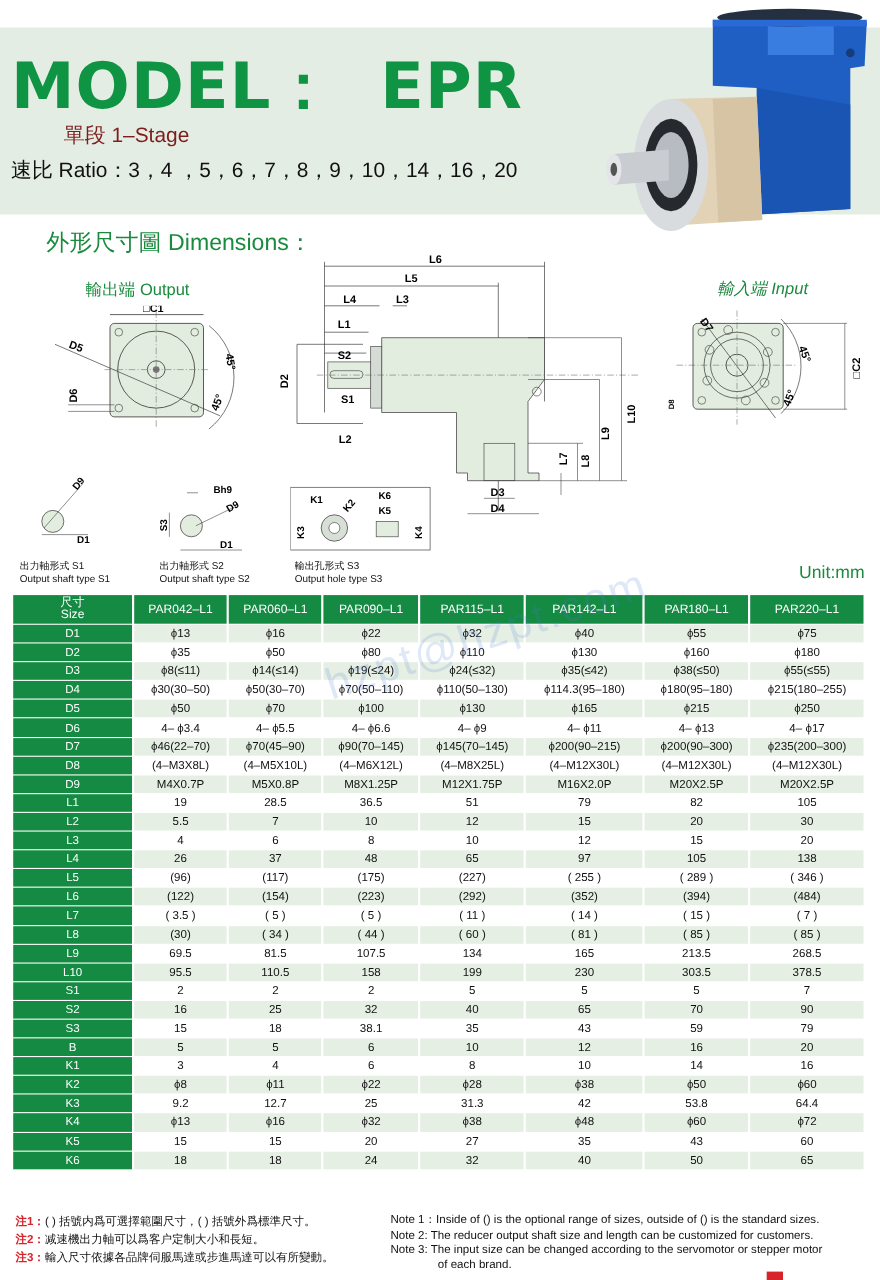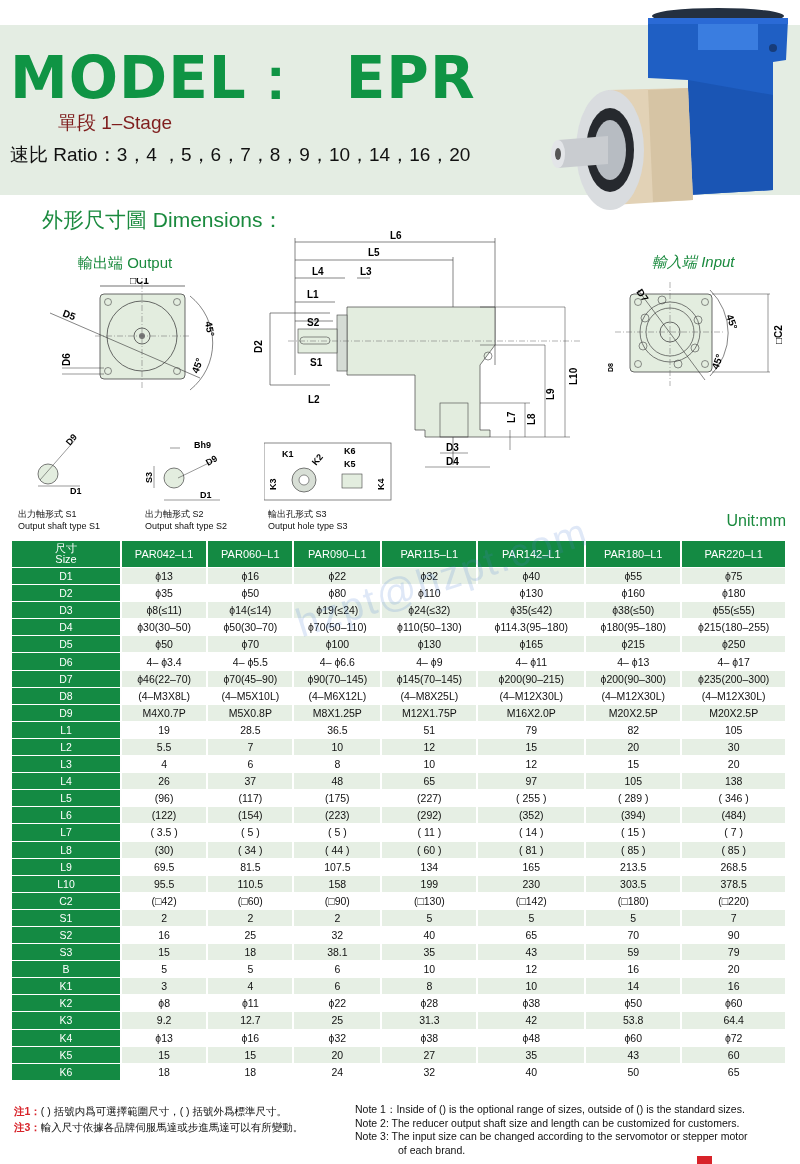--- a/index.html
+++ b/index.html
@@ -417,30 +417,20 @@
         <td class="key">L10</td>
         <td class="val">95.5</td>
         <td class="val">110.5</td>
         <td class="val">158</td>
         <td class="val">199</td>
         <td class="val">230</td>
         <td class="val">303.5</td>
         <td class="val">378.5</td>
       </tr>
       <tr>
-        <td class="key">C2</td>
-        <td class="val">(□42)</td>
-        <td class="val">(□60)</td>
-        <td class="val">(□90)</td>
-        <td class="val">(□130)</td>
-        <td class="val">(□142)</td>
-        <td class="val">(□180)</td>
-        <td class="val">(□220)</td>
-      </tr>
-      <tr>
         <td class="key">S1</td>
         <td class="val">2</td>
         <td class="val">2</td>
         <td class="val">2</td>
         <td class="val">5</td>
         <td class="val">5</td>
         <td class="val">5</td>
         <td class="val">7</td>
       </tr>
       <tr>
@@ -532,20 +522,21 @@
         <td class="val">40</td>
         <td class="val">50</td>
         <td class="val">65</td>
       </tr>
     </tbody>
 </table>
 <div class="watermark">hzpt@hzpt.com</div>
 
 <div class="notes-cn">
   <div><span class="lbl">注1：</span><span>(  ) 括號内爲可選擇範圍尺寸，(  ) 括號外爲標準尺寸。</span></div>
+  <div><span class="lbl">注2：</span><span>减速機出力軸可以爲客户定制大小和長短。</span></div>
   <div><span class="lbl">注3：</span><span>輸入尺寸依據各品牌伺服馬達或步進馬達可以有所變動。</span></div>
 </div>
 <div class="notes-en">
   <div>Note 1：Inside of () is the optional range of sizes, outside of () is the standard sizes.</div>
   <div>Note 2: The reducer output shaft size and length can be customized for customers.</div>
   <div>Note 3: The input size can be changed according to the servomotor or stepper motor</div>
   <div class="indent">of each brand.</div>
 </div>
 <div class="brand-mark" style="background:linear-gradient(90deg,#d8232a 0 30%,transparent 30%);"></div>
 

